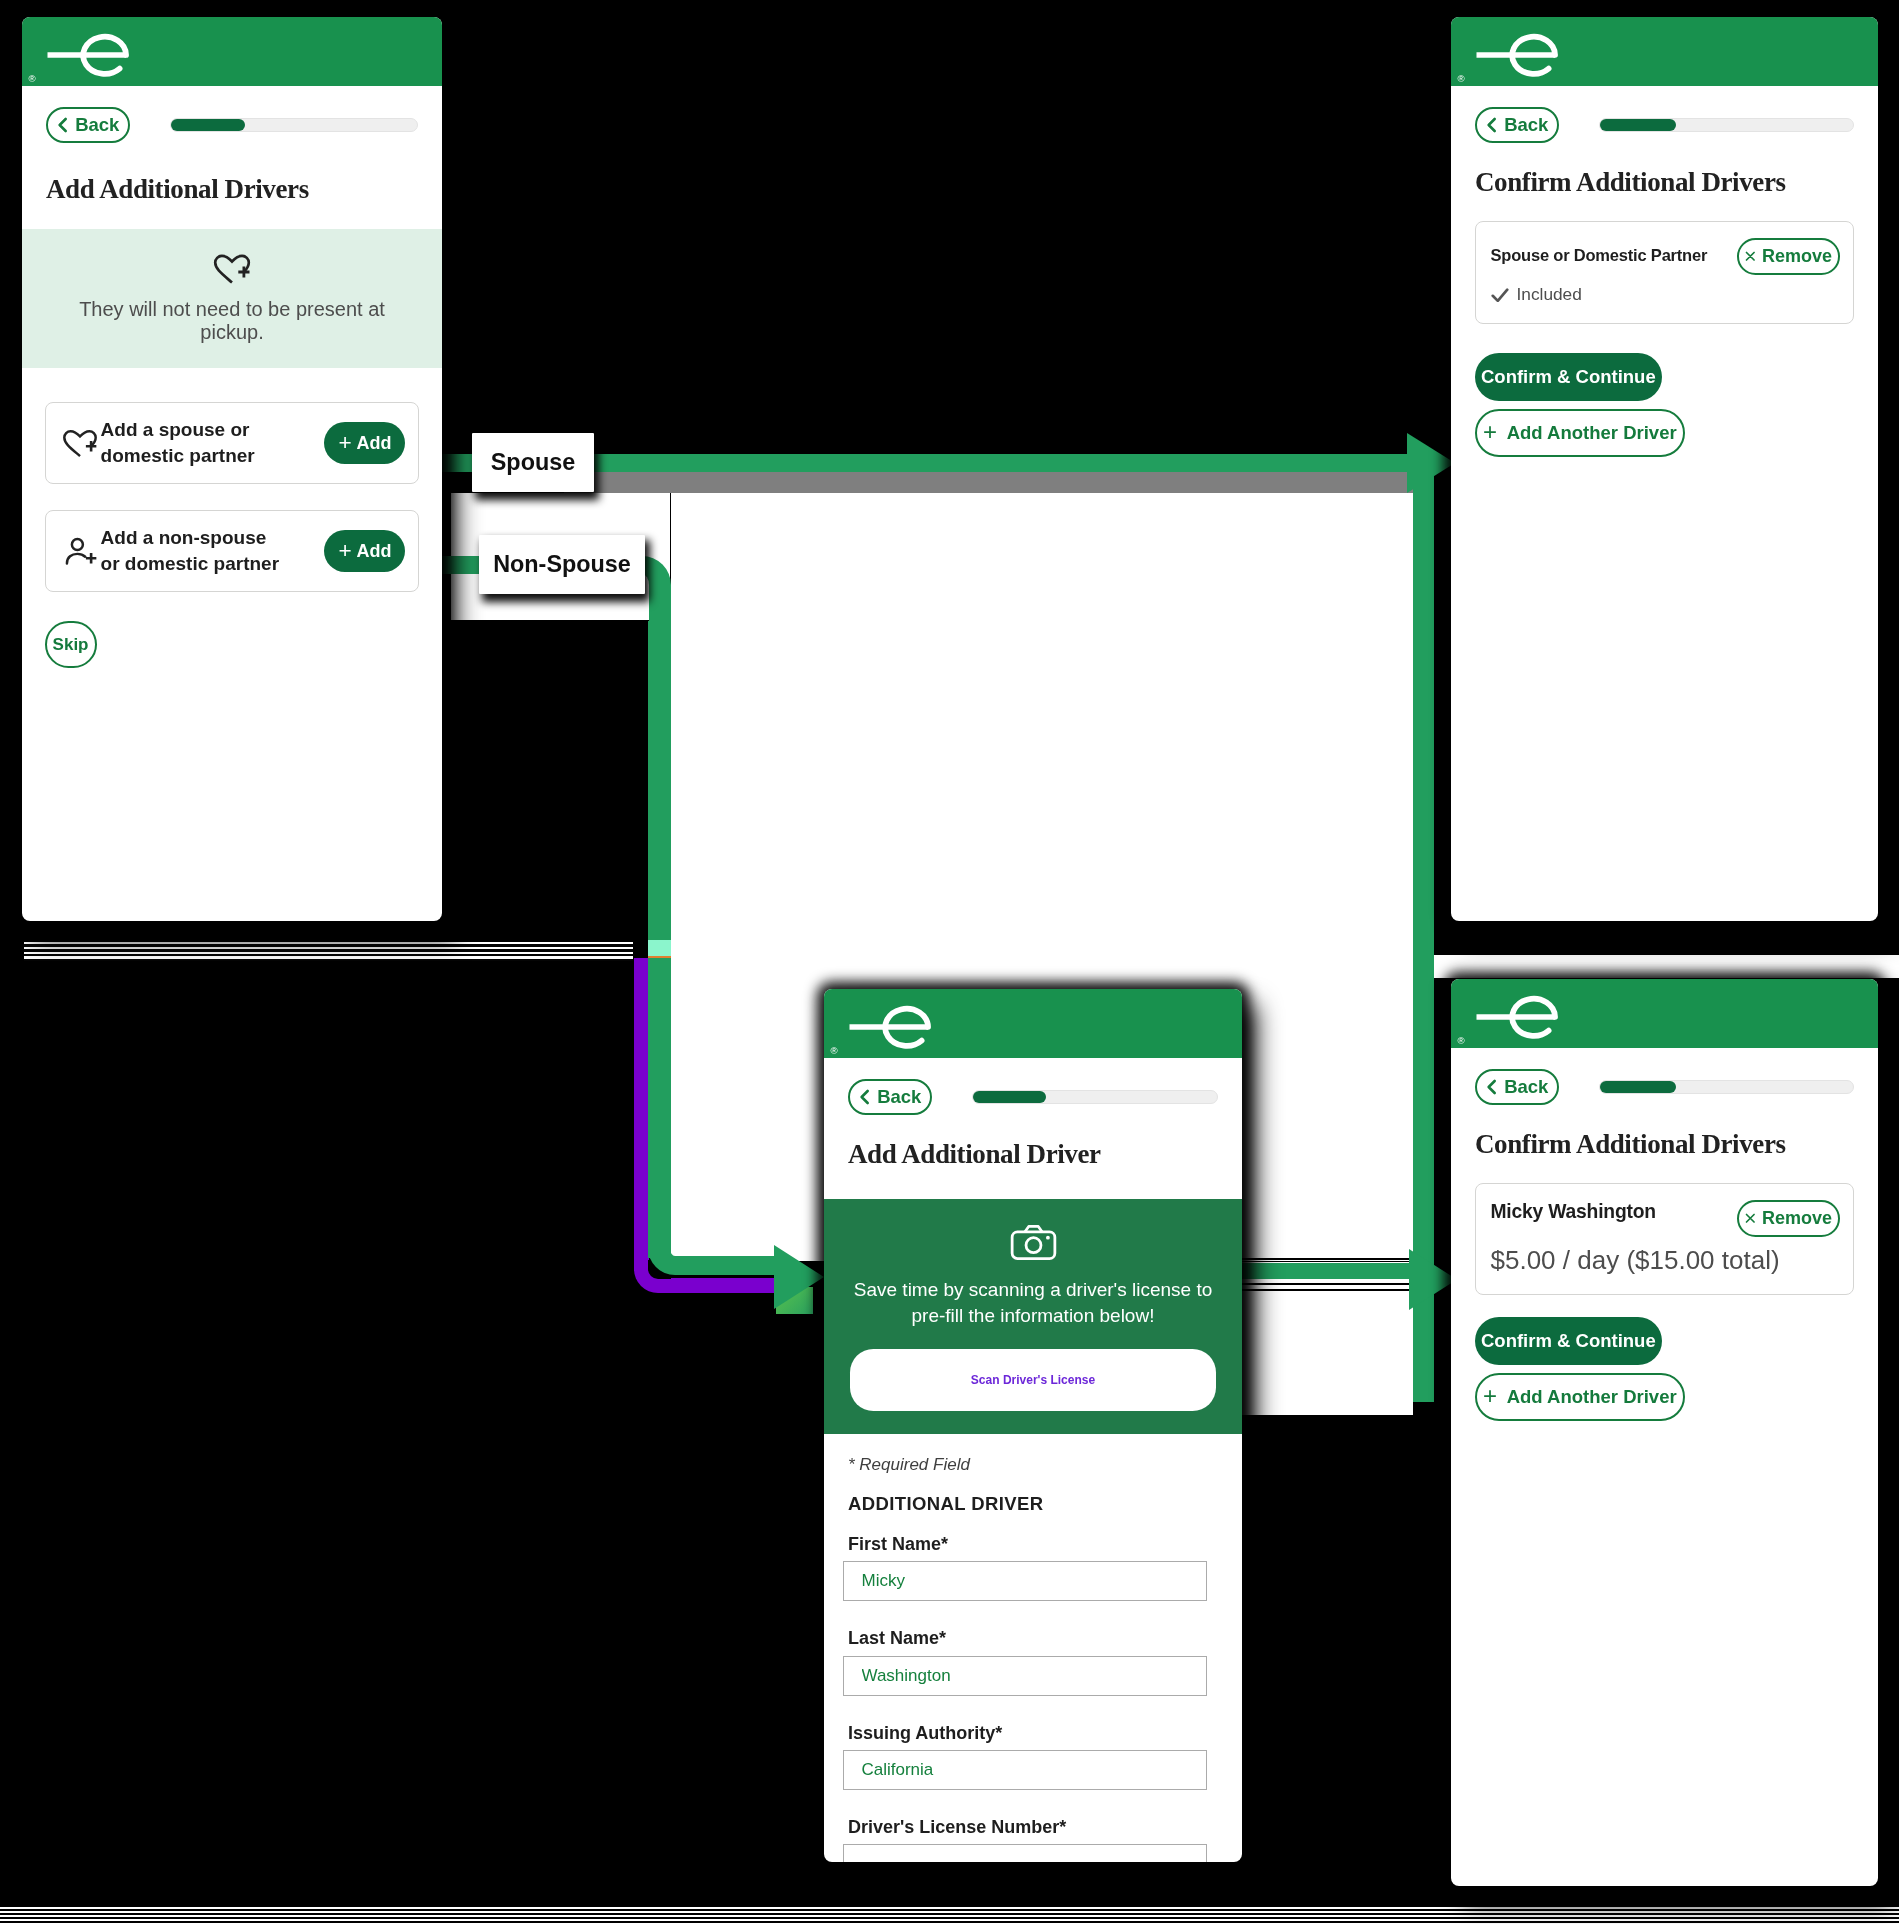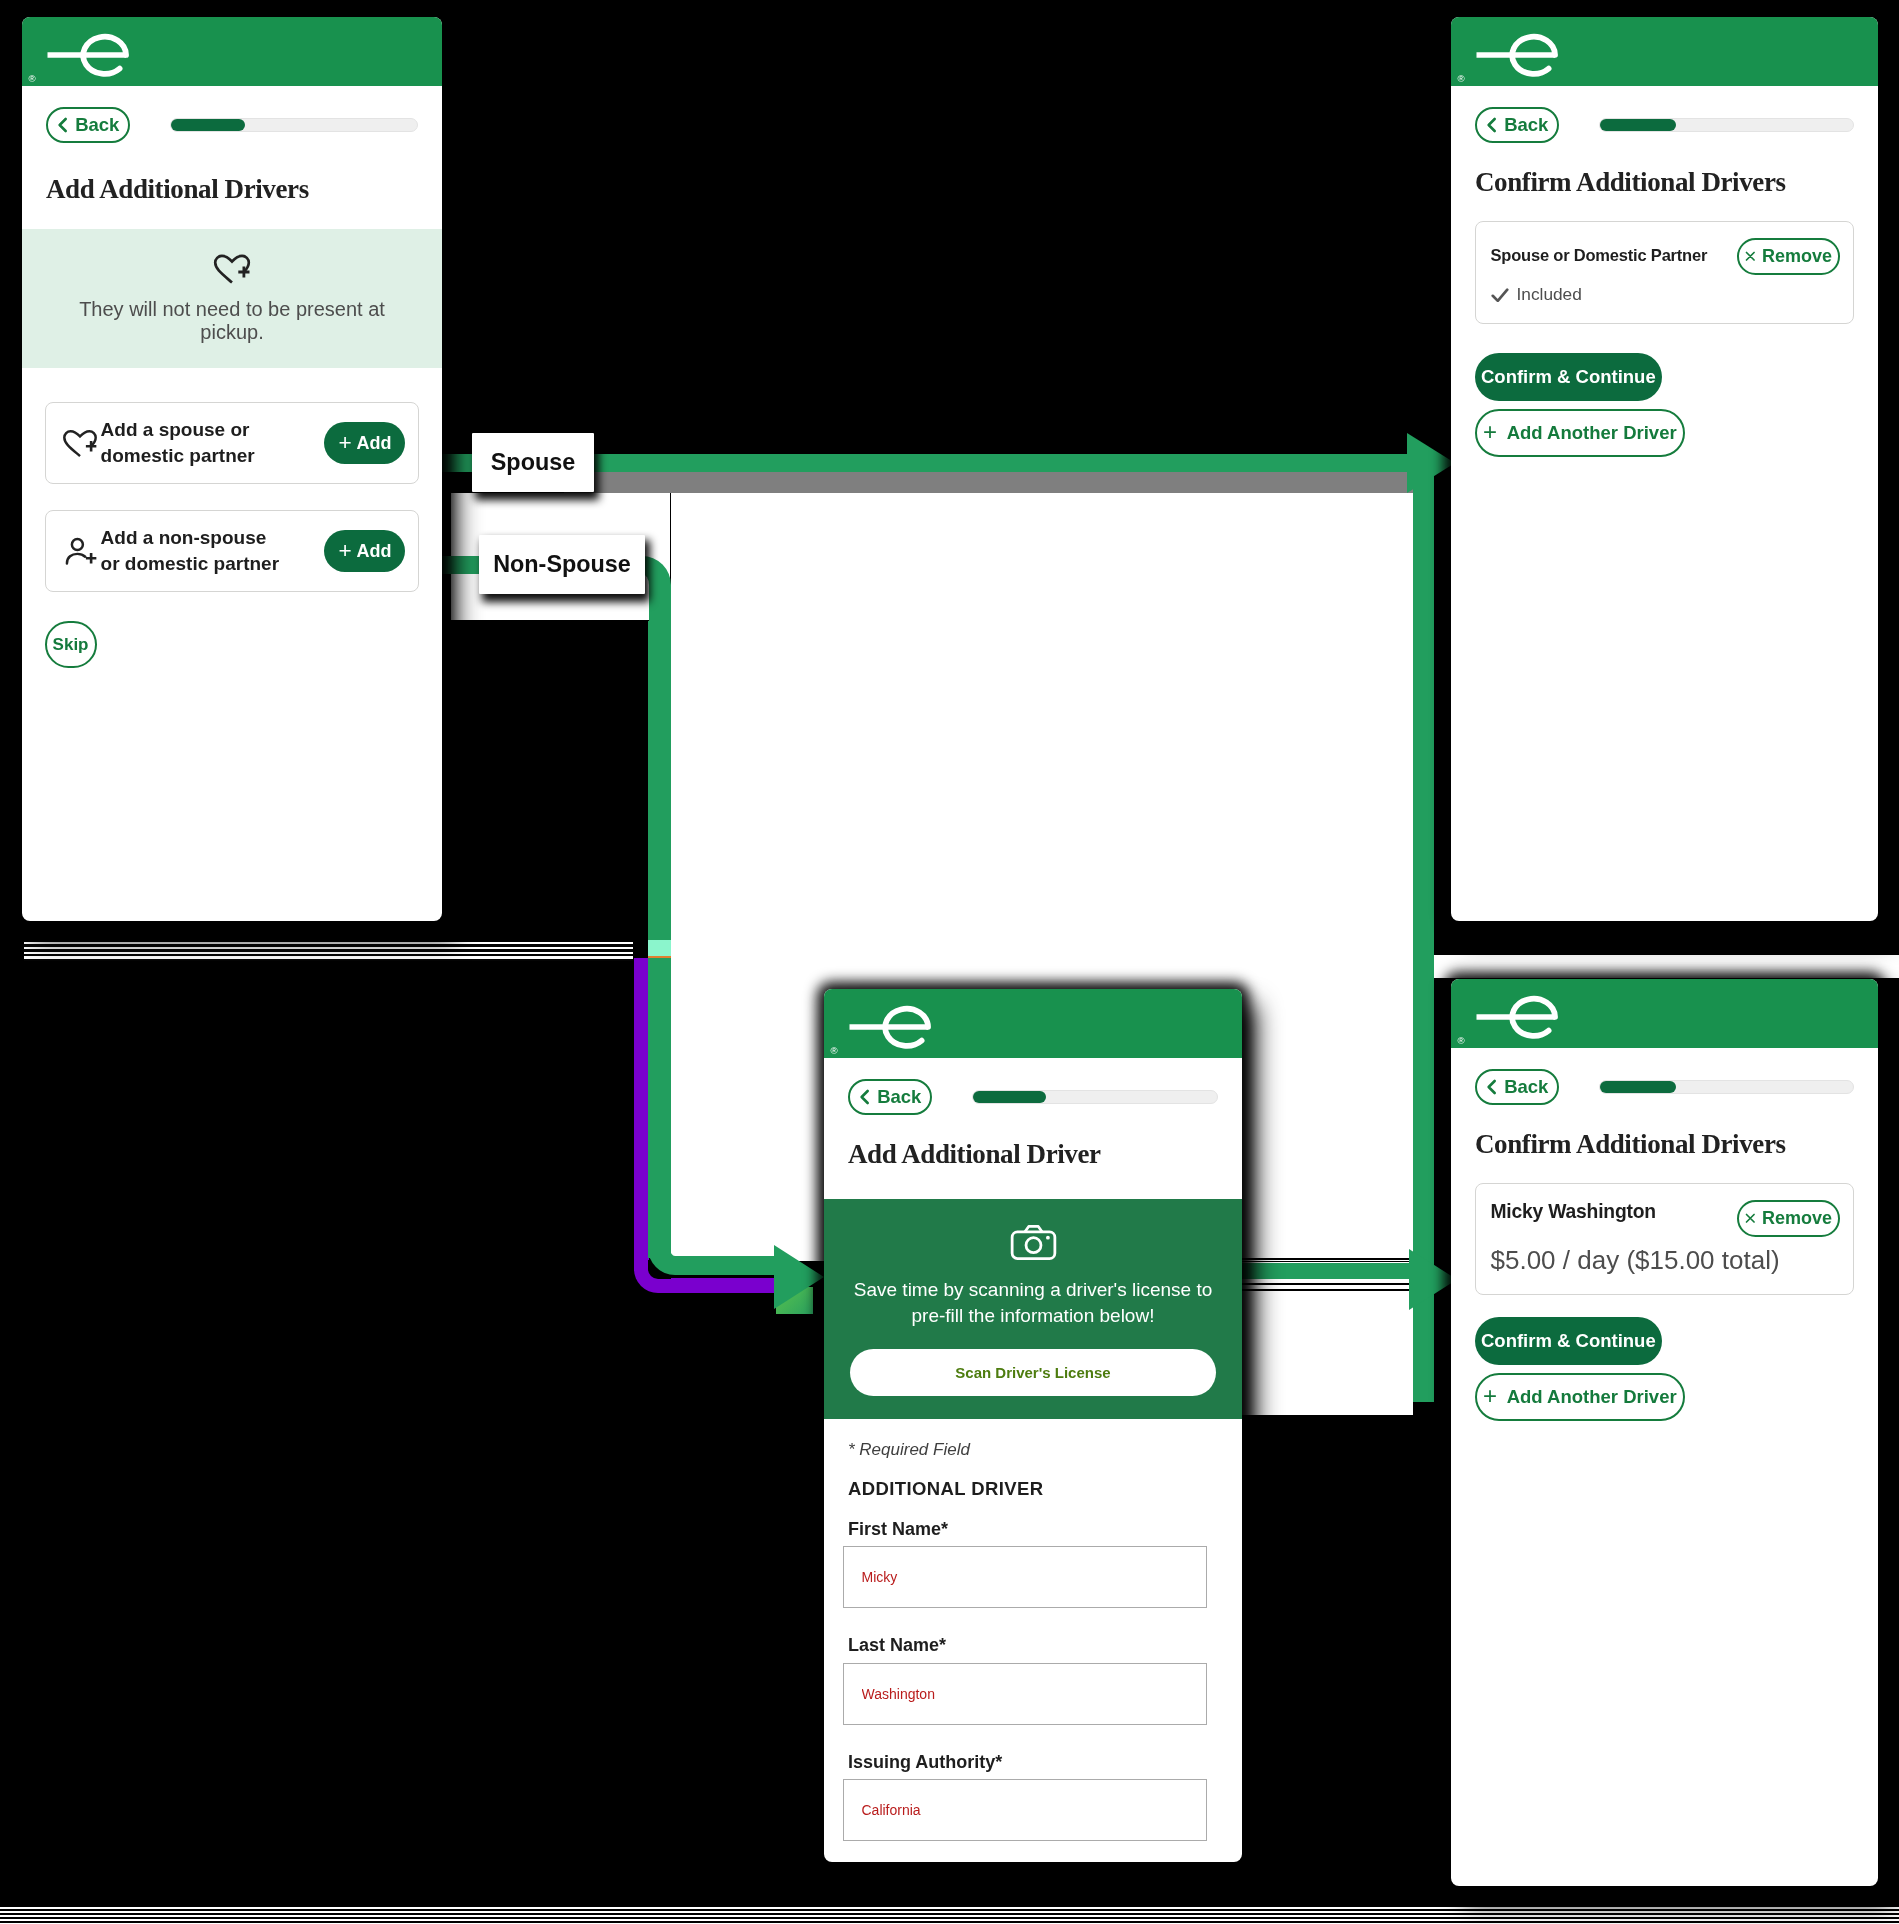--- a/index.html
+++ b/index.html
@@ -47,28 +47,28 @@
   .primary-btn{margin:29px 24px 0 24px;height:48px;border-radius:24px;background:#0C6B3E;color:#fff;border:none;
                font-size:18.5px;font-weight:bold;display:flex;align-items:center;justify-content:center;}
   .primary-btn.s4{margin-top:22.6px;}
   .secondary-btn{margin:8px 24px 0 24px;height:48px;border-radius:24px;background:#fff;border:2.4px solid #157C3D;
                  color:#147A3C;font-size:18.5px;font-weight:bold;display:flex;align-items:center;justify-content:center;gap:9.7px;}
   .secondary-btn .plus{font-size:24px;font-weight:400;line-height:1;margin-top:-2.4px;}
   
   .scan-panel{margin-top:29px;background:#217A49;padding:24px 19.3px 22.6px 19.3px;text-align:center;}
   .scan-panel svg{display:block;margin:0 auto;}
   .scan-text{margin:14.5px 8px 0 8px;color:#fff;font-size:19px;line-height:1.4;}
-  .scan-btn{margin:19.3px auto 0 auto;width:366px;height:47px;border-radius:23.4px;background:#fff;border:none;
-            color:#4d7c0f;font-size:15px;font-weight:bold;display:flex;align-items:center;justify-content:center;}
+  .scan-btn{margin:19.3px auto 0 auto;width:366px;height:62px;border-radius:23.4px;background:#fff;border:none;
+            color:#6d28d9;font-size:12px;font-weight:bold;display:flex;align-items:center;justify-content:center;}
   .required-note{margin:21px 24px 0 24px;font-style:italic;font-size:17px;color:#3F3F3F;}
   .section-heading{margin:18px 24px 0 24px;font-size:18.5px;font-weight:bold;letter-spacing:0.4px;color:#1E1E1E;}
   .field-label{margin:27px 24px 0 24px;font-size:18px;font-weight:bold;color:#1E1E1E;}
   .field-label.first{margin-top:19.3px;}
-  .text-input{display:block;margin:6.4px 18px 0 18.5px;width:364px;height:62px;border:1.6px solid #ABABAB;background:#fff;
-              font-family:"Liberation Sans",sans-serif;font-size:14px;color:#b91c1c;padding:0 0 0 18px;box-sizing:border-box;}
+  .text-input{display:block;margin:6.4px 18px 0 18.5px;width:364px;height:40px;border:1.6px solid #ABABAB;background:#fff;
+              font-family:"Liberation Sans",sans-serif;font-size:17px;color:#15803d;padding:0 0 0 18px;box-sizing:border-box;}
   
   .conn{position:absolute;z-index:3;}
   .green{background:#229E5E;}
   .gray{background:#7F7F7F;z-index:2;}
   .purple{background:#7A00CE;z-index:2;}
   .arrow-right{position:absolute;z-index:3;background:#229E5E;clip-path:polygon(0 0,100% 50%,0 100%);}
   .flow-label{position:absolute;z-index:6;background:#fff;border-radius:1px;display:flex;align-items:center;justify-content:center;
               font-size:23.4px;font-weight:bold;color:#111;box-shadow:4px 6.4px 8px 0.8px rgba(0,0,0,0.95);}
   .elbow{position:absolute;z-index:3;box-sizing:border-box;background:transparent;}
   .stripes{position:absolute;z-index:2;background:repeating-linear-gradient(180deg,#fff 0 2.4px,#050505 2.4px 4.8px);}

